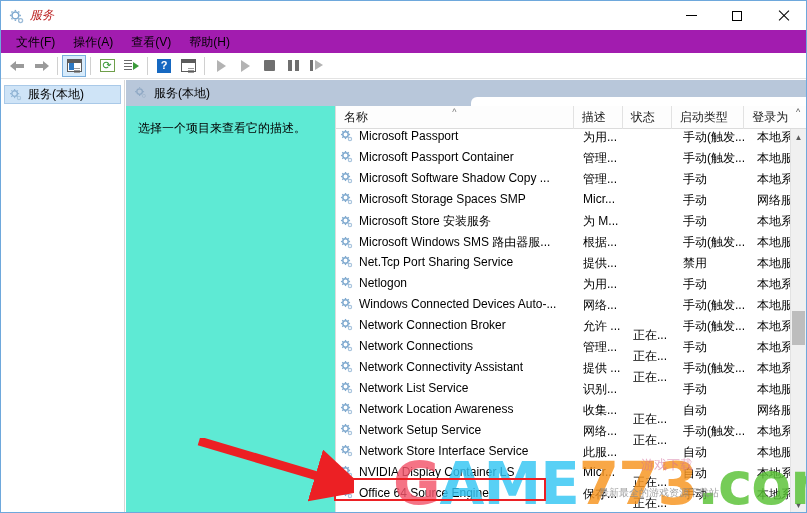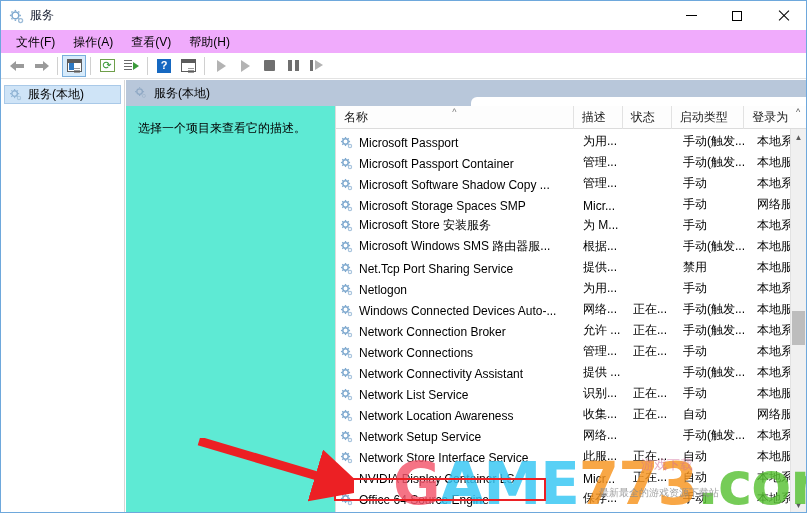--- a/index.html
+++ b/index.html
@@ -23,39 +23,39 @@
   
   .titlebar {
     position: absolute; left: 0; top: 0; width: 805px; height: 29px;
     background: #ffffff;
     display: flex; align-items: center;
   }
   .title-icon {
     width: 16px; height: 16px; margin-left: 8px; margin-right: 7px;
     position: relative; flex: none;
   }
-  .title-text { font-size: 12px; color: #0f172a; }
+  .title-text { font-size: 12px; color: #b91c1c; font-style: italic; }
   .winbtns { margin-left: auto; display: flex; height: 29px; }
   .winbtn {
     width: 46px; height: 29px; display: flex; align-items: center; justify-content: center;
     font-size: 12px; color: #000;
   }
   .glyph-min { width: 11px; height: 1px; background: #000; }
   .glyph-max { width: 10px; height: 10px; border: 1px solid #000; }
   .glyph-close { position: relative; width: 11px; height: 11px; }
   .glyph-close::before, .glyph-close::after {
     content: ""; position: absolute; left: -1px; top: 5px; width: 14px; height: 1px; background: #000;
   }
   .glyph-close::before { transform: rotate(45deg); }
   .glyph-close::after  { transform: rotate(-45deg); }
 
   
   .menubar {
     position: absolute; left: 0; top: 29px; width: 805px; height: 23px;
-    background: #f0abfc; display: flex; align-items: center; padding-left: 6px;
+    background: #a21caf; display: flex; align-items: center; padding-left: 6px;
   }
   .menuitem {
     padding: 2px 9px; font-size: 12px; color: #000; line-height: 16px;
   }
 
   
   .toolbar {
     position: absolute; left: 0; top: 52px; width: 805px; height: 26px;
     background: #ffffff; display: flex; align-items: center; padding-left: 4px;
     border-bottom: 1px solid #e3e3e3;
@@ -191,21 +191,21 @@
   .ch-start { width: 74px; }
   .ch-logon { width: 47px; border-right: none; }
   .ch-spacer {
     width: 16px; height: 23px; display: flex; align-items: flex-start; justify-content: center;
     font-size: 9px; color: #555; padding-top: 1px;
   }
 
   
   .rows { position: relative; }
   .row {
-    display: flex; height: 21px; align-items: flex-end; font-size: 12px; color: #000;
+    display: flex; height: 21px; align-items: flex-start; font-size: 12px; color: #000;
     white-space: nowrap;
   }
   .cell { overflow: hidden; white-space: nowrap; }
   .c-name { width: 243px; display: flex; align-items: center; padding-left: 4px; }
   .c-name .gear { margin-right: 5px; flex: none; }
   .c-desc { width: 50px; padding-left: 4px; }
   .c-state { width: 50px; padding-left: 4px; margin-top: 30px; }
   .c-start { width: 74px; padding-left: 4px; }
   .c-logon { width: 47px; padding-left: 4px; }
 

